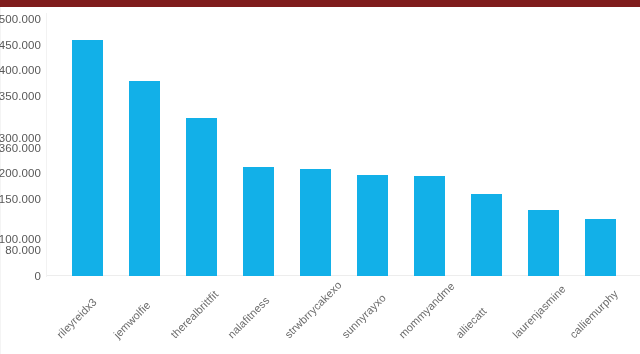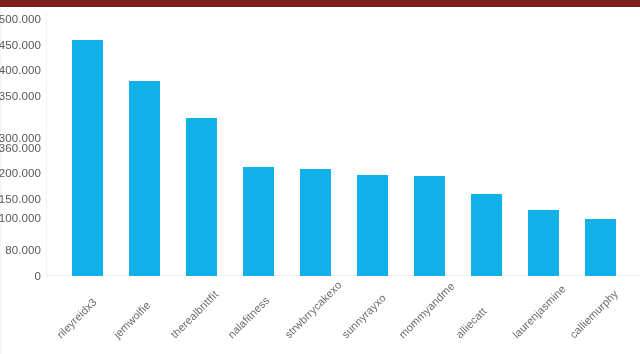--- a/index.html
+++ b/index.html
@@ -105,21 +105,21 @@
 
   <div id="y-axis">
     <div class="y-tick" style="top:12px;">500.000</div>
     <div class="y-tick" style="top:37.7px;">450.000</div>
     <div class="y-tick" style="top:63.4px;">400.000</div>
     <div class="y-tick" style="top:89.1px;padding-left:37px;">350.000</div>
     <div class="y-tick" style="top:114.8px;margin-top:16px;">300.000</div>
     <div class="y-tick" style="top:140.5px;">360.000</div>
     <div class="y-tick" style="top:166.2px;">200.000</div>
     <div class="y-tick" style="top:191.9px;text-align:right;">150.000</div>
-    <div class="y-tick" style="top:211px;">100.000</div>
+    <div class="y-tick" style="top:232px;">100.000</div>
     <div class="y-tick" style="top:243.3px;">80.000</div>
     <div class="y-tick" style="top:269px;">0</div>
   </div>
   <div id="y-axis-line"></div>
 
   <div id="plot">
     <div id="baseline"></div>
 
     <div class="bar" style="left: 25px; height: 236.44px; background: rgb(18, 176, 232);"></div>
     <div class="bar" style="left: 82px; height: 195.32px; background: rgb(18, 176, 232);"></div>

